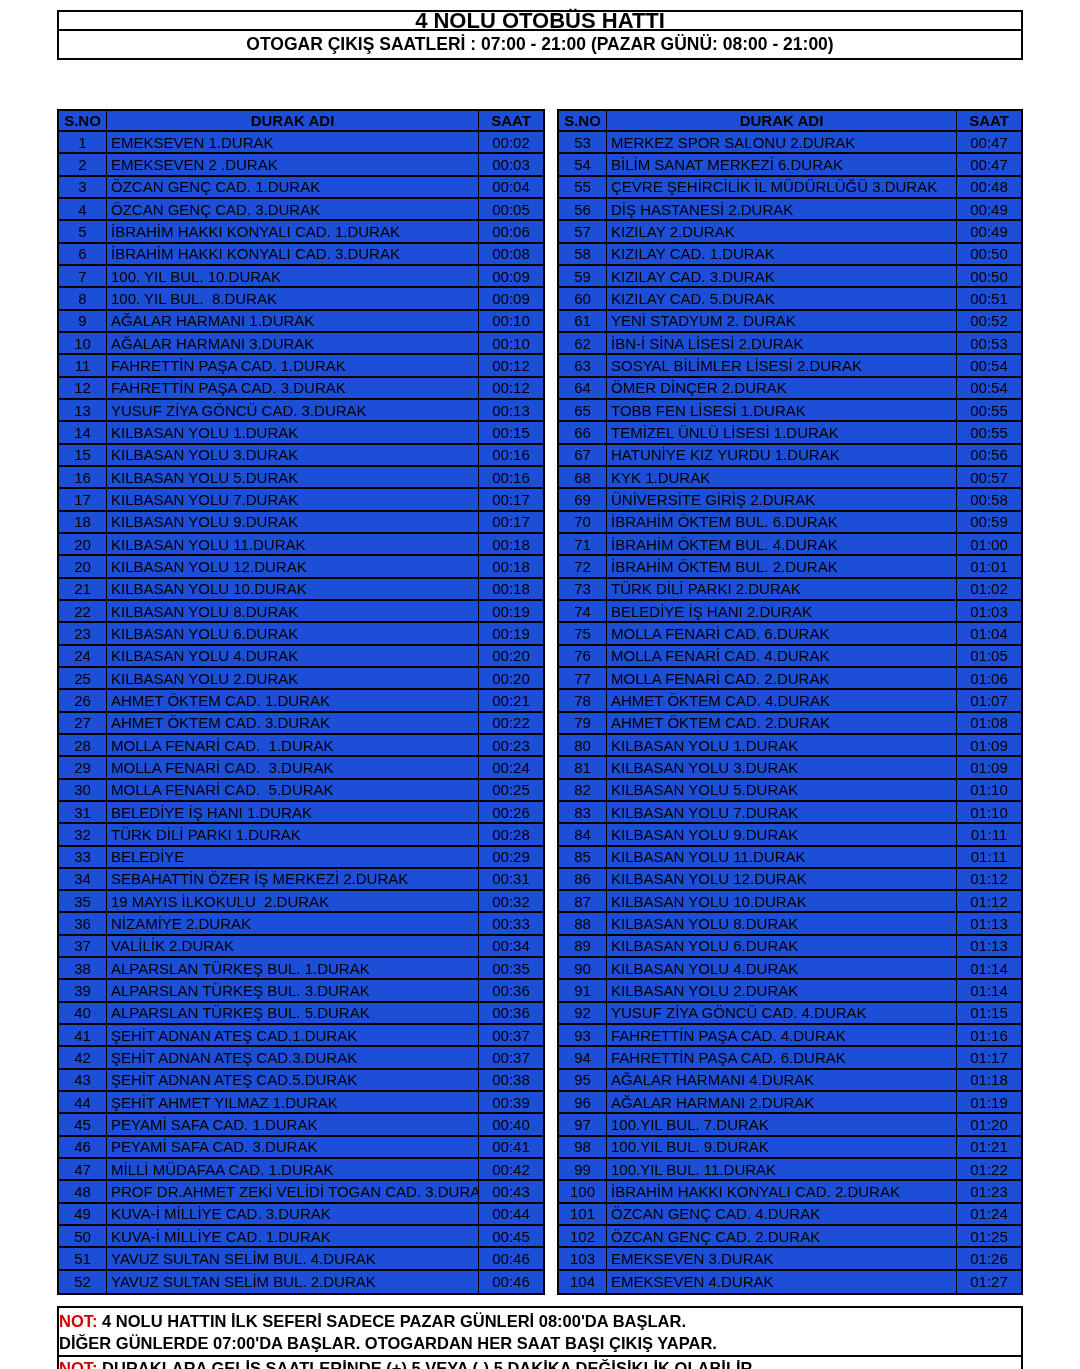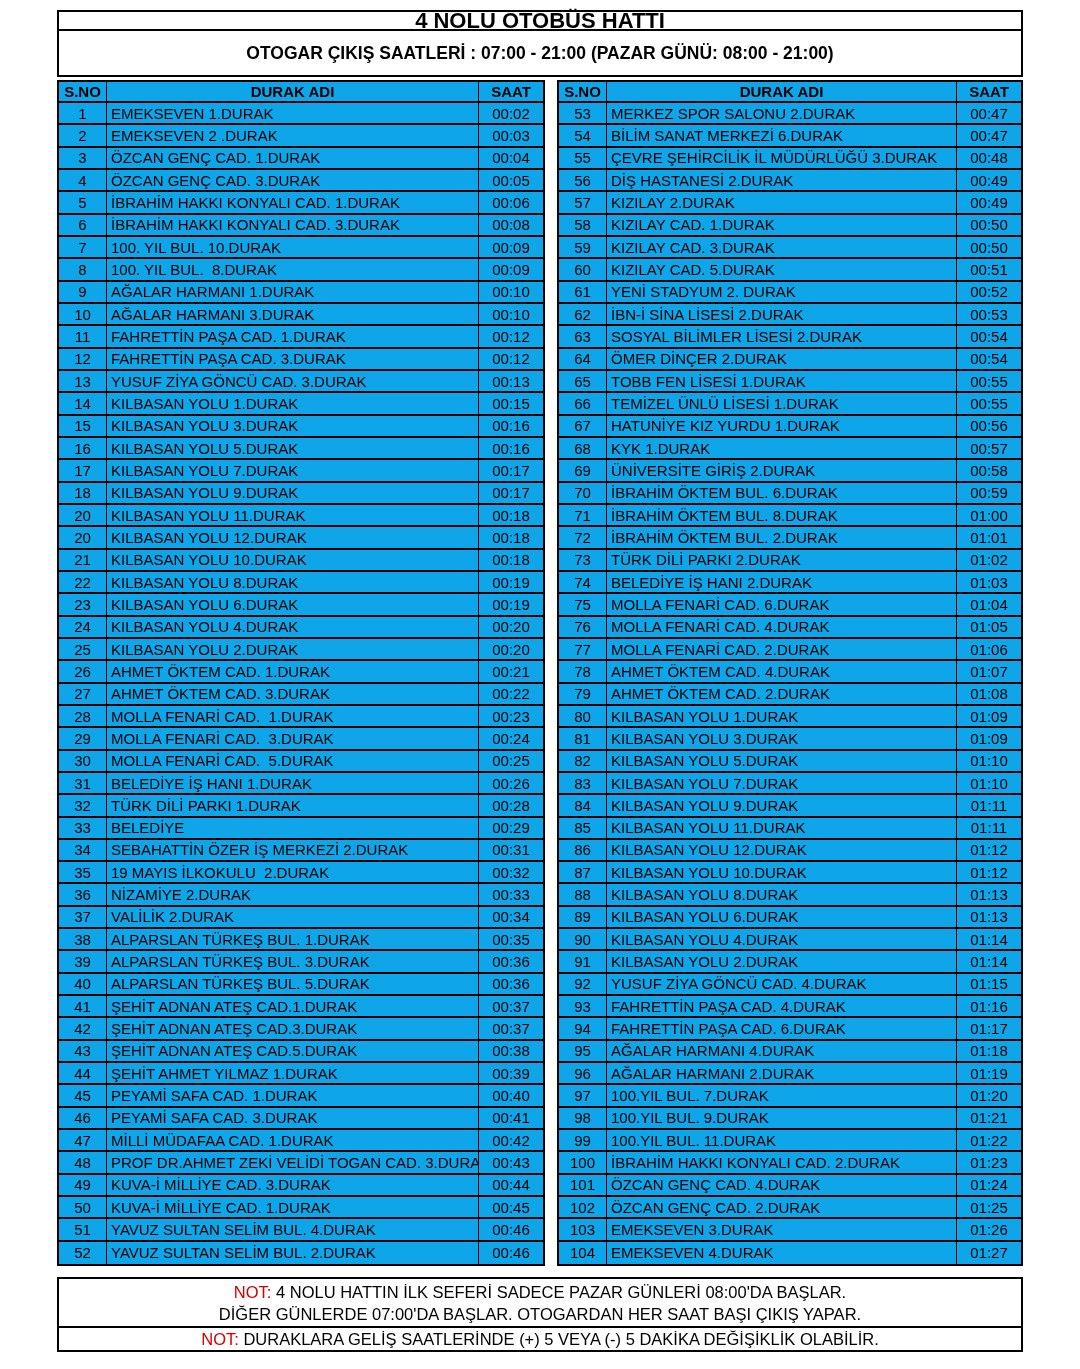--- a/index.html
+++ b/index.html
@@ -17,27 +17,27 @@
   
   .header-box { border: 2.5px solid #000; }
   .title-row {
     height: 19px;
     display: flex; align-items: center; justify-content: center;
     font-size: 22px; font-weight: bold;
     border-bottom: 2.5px solid #000;
     letter-spacing: 0px;
   }
   .subtitle-row {
-    height: 44px;
+    height: 27px;
     display: flex; align-items: center; justify-content: center;
     font-size: 17.5px; font-weight: bold;
   }
   
   .tables { display: flex; gap: 12px; margin-top: 3px; }
-  .ttable { border: 2.5px solid #000; background: #0ea5e9; }
+  .ttable { border: 2.5px solid #000; background: #1d4ed8; margin-top: 46px; }
   .ttable.left { width: 488px; }
   .ttable.right { width: 466px; }
   .trow {
     display: flex;
     height: 22.33px;
     border-bottom: 2px solid #000;
   }
   .trow:last-child { border-bottom: none; }
   .thead-row { height: 21px; font-weight: bold; }
   .cell {
@@ -62,22 +62,22 @@
     flex: none;
   }
   .thead-row .cell { font-size: 15px; }
   .thead-row .cell.stop { justify-content: center; padding-left: 0; }
   
   .notes { margin-top: 11px; }
   .note-box1 { border: 2.5px solid #000; }
   .note-box2 { border: 2.5px solid #000; border-top: none; }
   .note-line {
     height: 22px;
-    display: flex; align-items: center; justify-content: center;
-    font-size: 16.5px; font-weight: normal;
+    display: flex; align-items: center; 
+    font-size: 16.5px; font-weight: bold;
     white-space: pre;
   }
   .note-box1 .note-line:first-child { margin-top: 2px; }
   .note-box1 .note-line:last-child { margin-bottom: 1px; }
   .not-label { color: #d40000; }
 </style>
 </head>
 <body>
 
 <div class="page">
@@ -451,21 +451,21 @@
     <div class="cell stop">ÜNİVERSİTE GİRİŞ 2.DURAK</div>
     <div class="cell saat">00:58</div>
   </div>
           <div class="trow">
     <div class="cell sno">70</div>
     <div class="cell stop">İBRAHİM ÖKTEM BUL. 6.DURAK</div>
     <div class="cell saat">00:59</div>
   </div>
           <div class="trow">
     <div class="cell sno">71</div>
-    <div class="cell stop">İBRAHİM ÖKTEM BUL. 8.DURAK</div>
+    <div class="cell stop">İBRAHİM ÖKTEM BUL. 4.DURAK</div>
     <div class="cell saat">01:00</div>
   </div>
           <div class="trow">
     <div class="cell sno">72</div>
     <div class="cell stop">İBRAHİM ÖKTEM BUL. 2.DURAK</div>
     <div class="cell saat">01:01</div>
   </div>
           <div class="trow">
     <div class="cell sno">73</div>
     <div class="cell stop">TÜRK DİLİ PARKI 2.DURAK</div>

